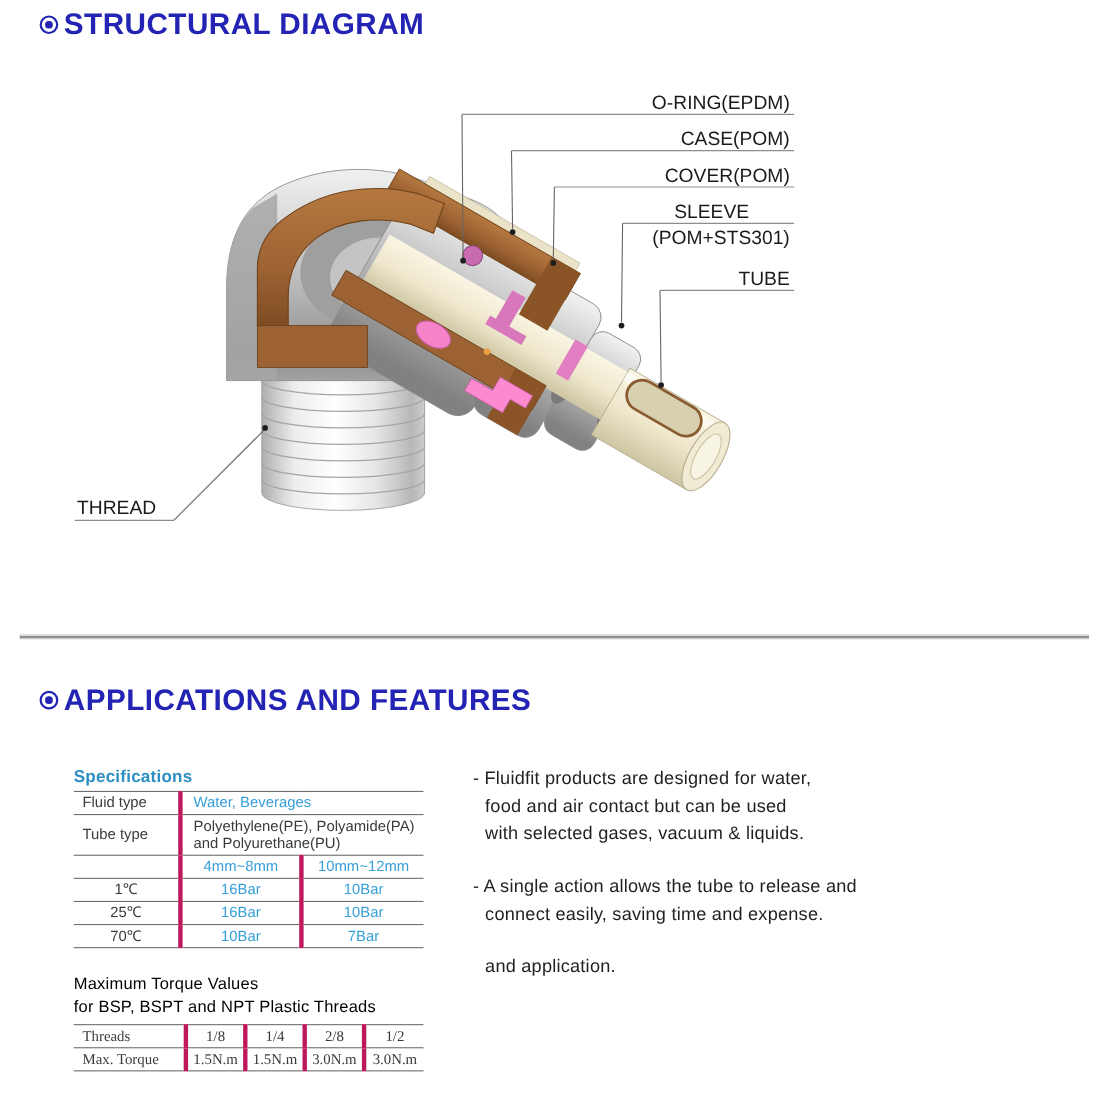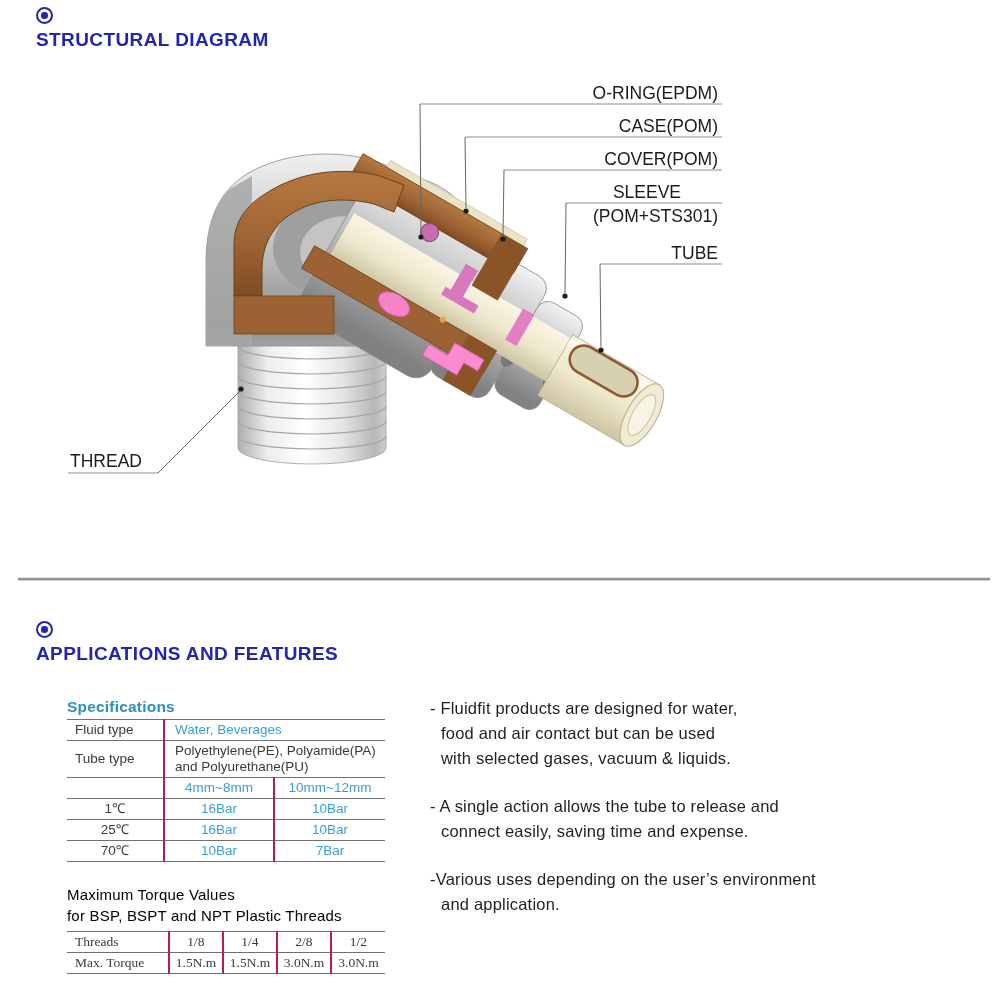--- a/index.html
+++ b/index.html
@@ -1,22 +1,22 @@
 <!DOCTYPE html>
 <html><head>
 <meta charset="utf-8">
 <style>
   * { margin:0; padding:0; box-sizing:border-box; }
   html,body { width:1000px; height:1000px; background:#ffffff; overflow:hidden;
               font-family:"Liberation Sans", sans-serif; }
   #page { position:relative; width:1000px; height:1000px; background:#fff; }
 
   
-  .sec-header { position:absolute; display:flex; gap:5px;
-                color:#2323b4; font-weight:bold; font-size:19px; letter-spacing:.4px;flex-direction:column; }
+  .sec-header { position:absolute; display:flex; align-items:center; gap:5px;
+                color:#2323b4; font-weight:bold; font-size:27px; letter-spacing:.4px; }
   #structural-header { left:36px; top:7px; }
   #applications-header { left:36px; top:621px; }
   .bullseye { width:17px; height:17px; border:2.4px solid #2323b4; border-radius:50%;
               position:relative; flex:0 0 auto; }
   .bullseye::after { content:""; position:absolute; left:50%; top:50%; width:6.5px; height:6.5px;
                      margin:-3.25px 0 0 -3.25px; background:#2323b4; border-radius:50%; }
 
   
   #section-divider { position:absolute; left:18px; top:577px; width:972px; height:4px;
                      border-top:1px solid #e6e6e6; background:#929292;
@@ -28,21 +28,21 @@
   .dg-underline { stroke:#8d8d8d; stroke-width:1.1; }
   .dg-leader { stroke:#666; stroke-width:1; }
   .dg-dot { fill:#1e1e1e; }
 
   
   #spec-block { position:absolute; left:67px; top:688px; width:320px;margin-top:10px; }
   .tbl-title { color:#2d8fc4; font-weight:bold; font-size:15.5px; margin-bottom:3px; letter-spacing:.2px; }
   table { border-collapse:collapse; table-layout:fixed; width:318px; font-size:13.5px; color:#3a3a3a; }
   td { border-top:1px solid #6f6f6f; border-bottom:1px solid #6f6f6f; padding:2px 0; height:20px;
        text-align:center; vertical-align:middle; line-height:16px; }
-  td.vline { border-left:2px solid #be185d; }
+  td.vline { border-left:4px solid #be185d; }
   td.lbl { text-align:left; padding-left:8px; }
   td.lft { text-align:left; padding-left:10px; }
   td.blue { color:#379fd8; }
   #spec-table col.c0 { width:97px; } #spec-table col.c1 { width:110px; } #spec-table col.c2 { width:111px; }
 
   
   #torque-block { position:absolute; left:67px; top:884px; width:330px; }
   .tbl-title2 { color:#000000; font-weight:normal; font-size:15px; line-height:21px; letter-spacing:.2px; }
   #torque-table { margin-top:5px; }
   #torque-table col.t0 { width:102px; } #torque-table col.tc { width:54px; }
@@ -271,18 +271,17 @@
       <div class="cont">food and air contact but can be used</div>
       <div class="cont">with selected gases, vacuum &amp; liquids.</div>
     </div>
     <div class="feature-item">
       <div>- A single action allows the tube to release and</div>
       <div class="cont">connect easily, saving time and expense.</div>
     </div>
     <div class="feature-item">
     </div>
     <div class="feature-item">
-      <div>-Various uses depending on the user’s environment</div>
       <div class="cont">and application.</div>
     </div>
   </div>
 
 </div>
 
 </body></html>

